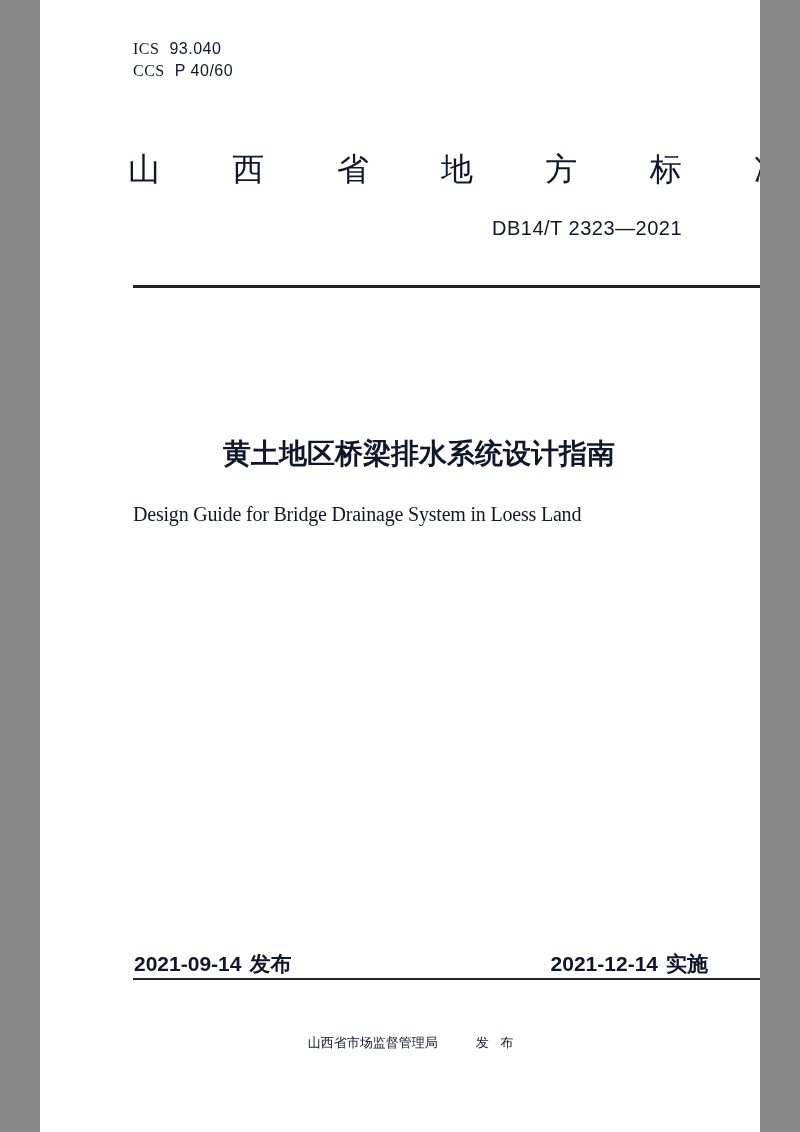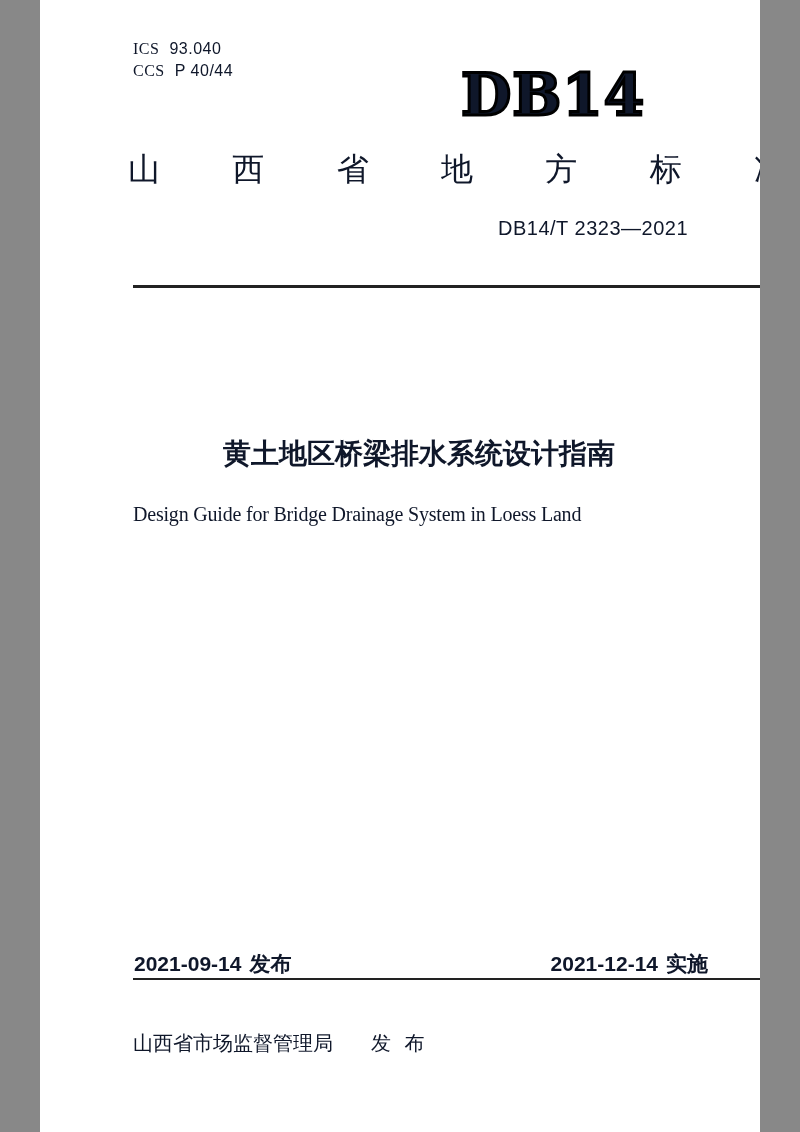--- a/index.html
+++ b/index.html
@@ -39,21 +39,21 @@
   
   .standard-type {
     position:absolute; left:88px; top:150px; width:658px;
     display:flex; justify-content:space-between;
     font-size:32px; line-height:38px;
     font-weight:normal;
   }
 
   
   .standard-number {
-    position:absolute; top:216px; right:72px;
+    position:absolute; top:216px; right:78px;
     font-size:20px; line-height:24px;
     letter-spacing:0.5px;
   }
 
   
   .rule { position:absolute; left:93px; width:652px; background:#222; }
   .rule-top { top:285px; height:2.5px; }
   .rule-bottom { top:978px; height:2px; }
 
   
@@ -75,44 +75,43 @@
   
   .dates-row {
     position:absolute; left:94px; right:52px; top:951px;
     display:flex; justify-content:space-between;
     font-size:21px; line-height:26px;font-weight:bold;
   }
   .date-label { margin-left:8px; }
 
   
   .publisher-row {
-    position:absolute; left:93px; right:55px; top:1030px;
-    display:flex; align-items:baseline;
-    font-size:20px; line-height:26px;
+    position:absolute; left:76px; right:55px; top:1030px;
+    display:flex; justify-content:center; align-items:baseline;
+    font-size:13px; line-height:26px;
   }
   .release {
     margin-left:38px;
     word-spacing:8px;
   }
 </style>
 </head>
 <body>
 
 <div class="page">
 
   <div class="ics-block">
     <div class="code-line">
       <span class="code-label">ICS</span><span class="code-value">93.040</span>
     </div>
     <div class="code-line">
-      <span class="code-label">CCS</span><span class="code-value">P 40/44</span>
+      <span class="code-label">CCS</span><span class="code-value">P 40/60</span>
     </div>
   </div>
 
-  <div class="db-logo">DB14</div>
 
   <div class="standard-type">
       <span>山</span>
       <span>西</span>
       <span>省</span>
       <span>地</span>
       <span>方</span>
       <span>标</span>
       <span>准</span>
     </div>

